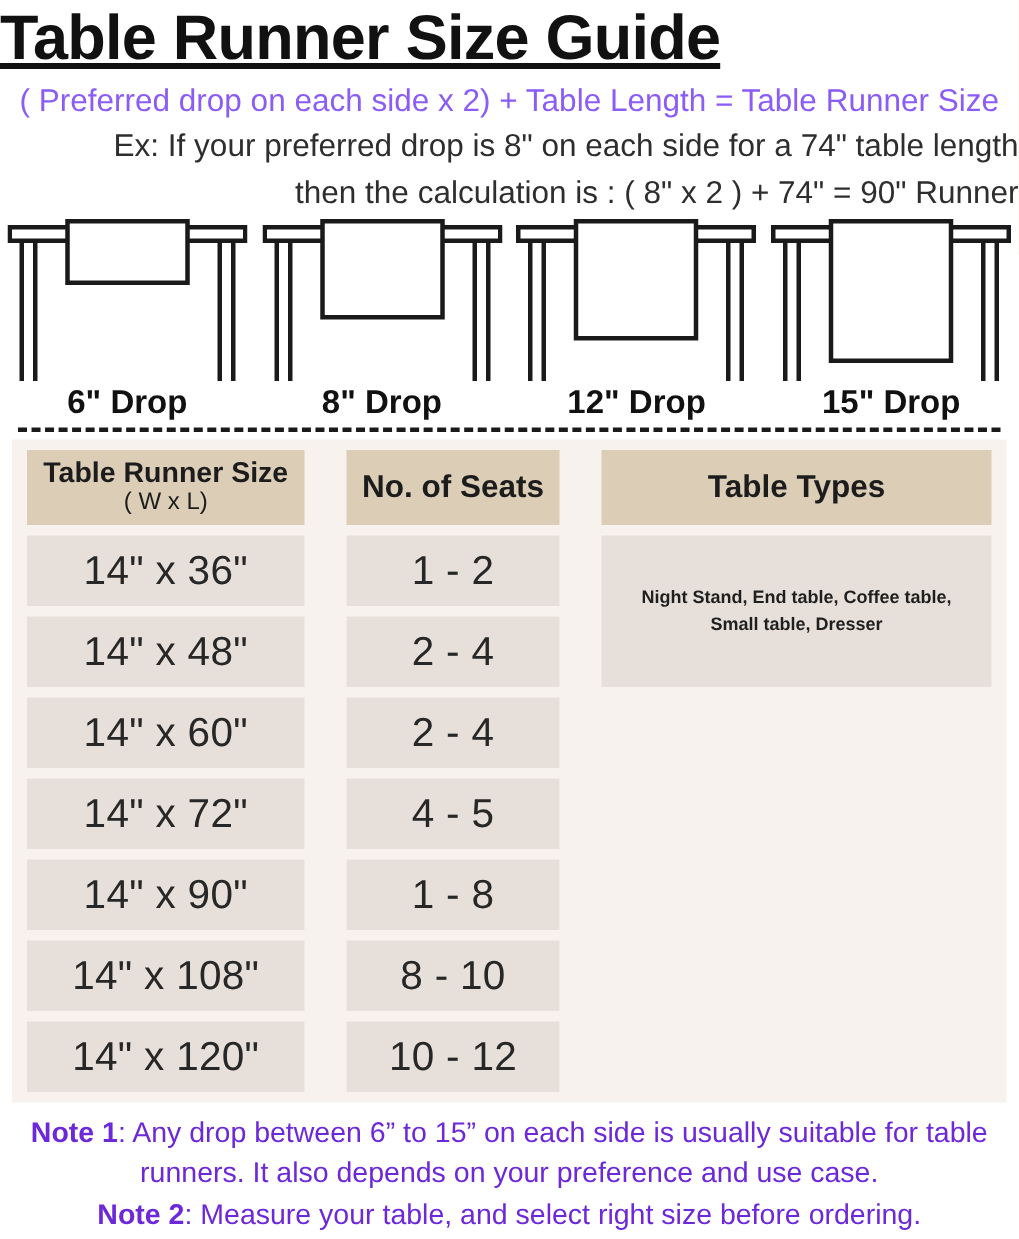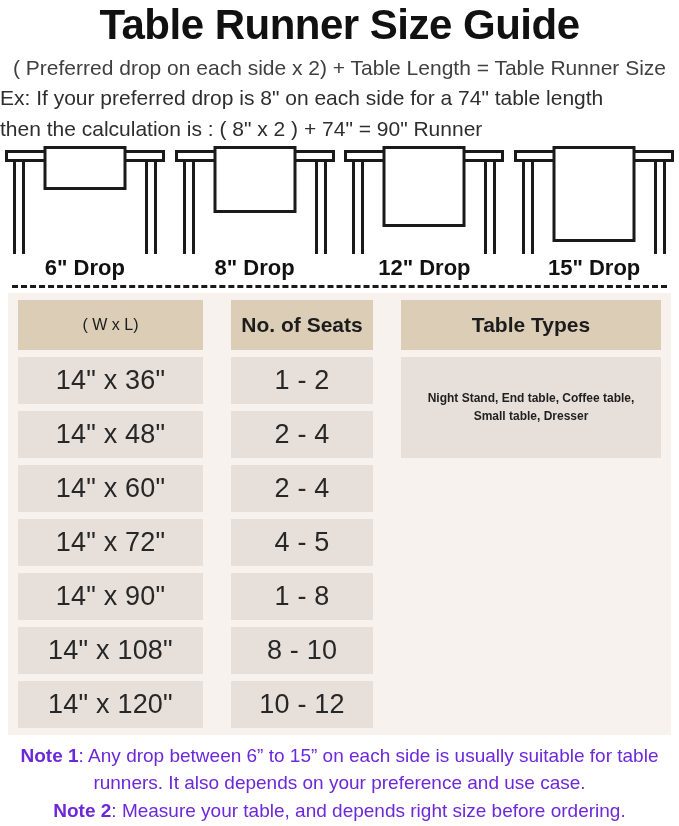--- a/index.html
+++ b/index.html
@@ -1,25 +1,25 @@
 <!DOCTYPE html>
 <html><head>
 <meta charset="utf-8">
 <style>
   html,body{margin:0;padding:0;}
   body{
     width:679px;height:826px;overflow:hidden;background:#ffffff;
     font-family:"Liberation Sans","DejaVu Sans",sans-serif;color:#1d1d1d;
   }
   .page-title{
-    margin:2px 0 4px;text-align:center;font-size:42px;font-weight:700;
-    letter-spacing:-0.5px;color:#111;line-height:1.1;
+    margin:2px 0 4px;text-align:left;font-size:42px;font-weight:700;
+    letter-spacing:-0.5px;color:#111;line-height:1.1;text-decoration:underline;
   }
-  .formula{margin-top:7px;text-align:center;font-size:21px;color:#404040;line-height:1.2;}
-  .ex-line{margin-top:5px;text-align:left;font-size:21px;color:#2e2e2e;line-height:1.2;}
+  .formula{margin-top:7px;text-align:center;font-size:21px;color:#8b5cf6;line-height:1.2;}
+  .ex-line{margin-top:5px;text-align:right;font-size:21px;color:#2e2e2e;line-height:1.2;}
   .illustrations{display:flex;margin-top:5px;}
   .illus-slot{width:25%;display:flex;flex-direction:column;align-items:center;}
   .drop-labels{display:flex;margin-top:1px;}
   .drop-label{width:25%;text-align:center;font-size:22px;font-weight:700;color:#111;}
   .dashed-divider{border:0;border-top:3px dashed #1a1a1a;margin:4px 12px 0;}
 
   .size-table{
     margin:5px 8px 0;background:#f8f2ee;padding:7px 10px;
     display:grid;grid-template-columns:185px 142px 1fr;
     grid-template-rows:50px repeat(7,47px);
@@ -108,20 +108,21 @@
   <div class="drop-label">6" Drop</div>
   <div class="drop-label">8" Drop</div>
   <div class="drop-label">12" Drop</div>
   <div class="drop-label">15" Drop</div>
 </div>
 
 <hr class="dashed-divider">
 
 <section class="size-table">
   <div class="cell head c1 r1">
+    <div class="head-l1">Table Runner Size</div>
     <div class="head-l2">( W x L)</div>
   </div>
   <div class="cell head head-big c2 r1">No. of Seats</div>
   <div class="cell head head-big c3 r1">Table Types</div>
 
   <div class="cell body-cell val c1 r2">14" x 36"</div>
   <div class="cell body-cell val c1 r3">14" x 48"</div>
   <div class="cell body-cell val c1 r4">14" x 60"</div>
   <div class="cell body-cell val c1 r5">14" x 72"</div>
   <div class="cell body-cell val c1 r6">14" x 90"</div>
@@ -136,14 +137,14 @@
   <div class="cell body-cell val c2 r7">8 - 10</div>
   <div class="cell body-cell val c2 r8">10 - 12</div>
 
   <div class="cell body-cell c3 span2">
     <span class="types-text tw-a">Night Stand, End table, Coffee table, Small table, Dresser</span>
   </div>
 </section>
 
 <div class="notes">
   <p class="note-1"><b>Note 1</b><span>: Any drop between 6” to 15” on each side is usually suitable for table runners. It also depends on your preference and use case.</span></p>
-  <p class="note-2"><b>Note 2</b><span>: Measure your table, and depends right size before ordering.</span></p>
+  <p class="note-2"><b>Note 2</b><span>: Measure your table, and select right size before ordering.</span></p>
 </div>
 
 </body></html>

